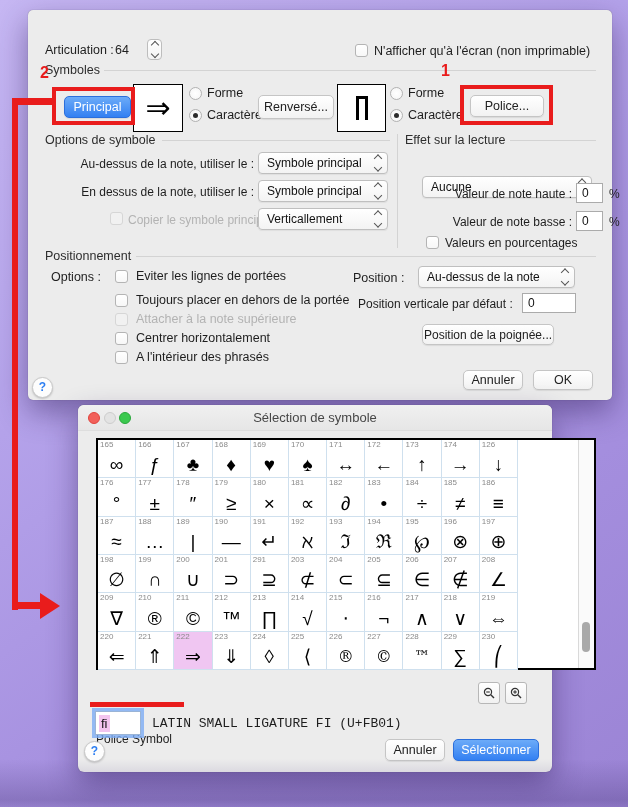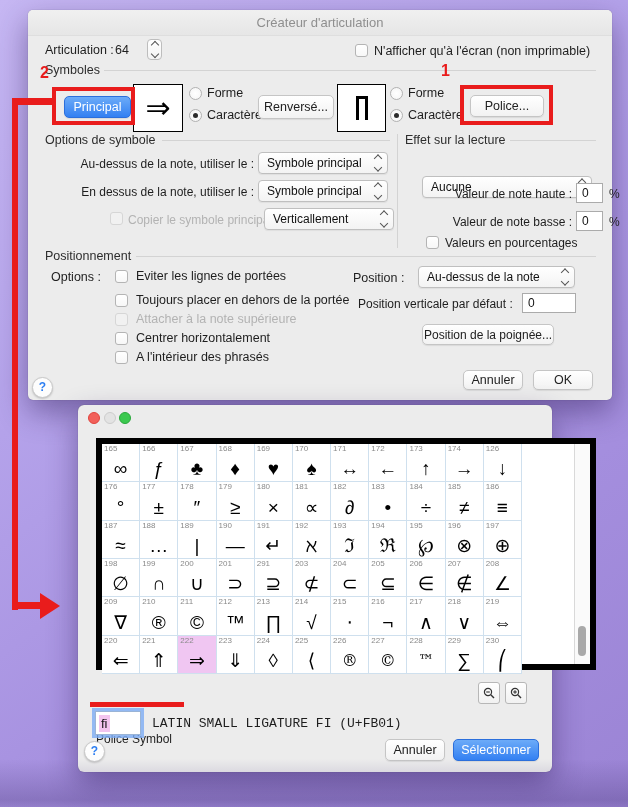--- a/index.html
+++ b/index.html
@@ -46,21 +46,21 @@
   .tofu{width:12px;height:24px;border:3.5px solid #000;border-bottom:0;box-sizing:border-box;}
   .help{position:absolute;width:19px;height:19px;border-radius:50%;background:#fdfdfd;border:1px solid #c8c8c8;
     color:#2d7ff2;font-size:12px;font-weight:bold;text-align:center;line-height:19px;
     box-shadow:0 1px 2px rgba(0,0,0,.18);}
   .tl{position:absolute;width:12px;height:12px;border-radius:50%;box-sizing:border-box;}
   .tl.red{background:#f2605a;border:1px solid #e0443e;}
   .tl.mid{background:#e3e3e3;border:1px solid #cdcdcd;}
   .tl.grn{background:#3bc94f;border:1px solid #2aa83c;}
   
   #grid{position:absolute;left:18px;top:33px;width:500px;height:232px;background:#fff;
-    border:6px solid #000000;box-sizing:border-box;}
+    border:2px solid #000000;box-sizing:border-box;}
   .cells{position:absolute;left:0;top:0;width:420px;height:230px;display:grid;
     grid-template-columns:repeat(11,1fr);grid-template-rows:repeat(6,1fr);}
   .cell{position:relative;border-right:1px solid #cfe0ee;border-bottom:1px solid #cfe0ee;background:#fff;}
   .cell.sel{background:#f0c6f2;}
   .cell .code{position:absolute;top:0;left:2px;font-size:8px;color:#8a8a8a;}
   .cell .glyph{position:absolute;left:0;right:0;bottom:2px;text-align:center;font-size:19px;line-height:20px;color:#000;}
   .cell.serif .glyph{font-family:"DejaVu Serif",serif;font-size:16px;}
   .sbar{position:absolute;right:0;top:0;bottom:0;width:15px;background:#fafafa;border-left:1px solid #d9d9d9;}
   .sthumb{position:absolute;left:3px;top:182px;width:8px;height:30px;border-radius:4px;background:#a9a9a9;}
   .zbtn{position:absolute;width:22px;height:22px;background:linear-gradient(#fff,#f1f1f1);
@@ -73,21 +73,20 @@
   .arrowhead{position:absolute;width:0;height:0;border-top:13px solid transparent;
     border-bottom:13px solid transparent;border-left:20px solid var(--red);z-index:30;}
   .selpink{background:#f3c5ef;}
 </style>
 </head>
 <body>
 
 <div class="stage">
 
   <div class="dlg" id="dlg1" style="left:28px;top:10px;width:584px;height:390px;">
-    <div class="titlebar t-grey">Créateur d'articulation</div>
 
     <div class="lbl" style="left:17px;top:33px;">Articulation :</div>
     <div class="lbl" style="left:87px;top:33px;">64</div>
     <div class="stepper" style="left:119px;top:29px;">
       <span class="chev up"></span>
       <span class="chev down"></span>
     </div>
 
     <div class="cb" style="left:327px;top:34px;"></div>
     <div class="lbl" style="left:346px;top:34px;">N'afficher qu'à l'écran (non imprimable)</div>
@@ -132,21 +131,21 @@
     <div class="popup" style="left:230px;top:170px;width:130px;height:22px;">
       <span>Symbole principal</span>
       <span class="chevs">
           <span class="chev up"></span>
           <span class="chev down"></span>
         </span>
     </div>
 
     <div class="cb off2" style="left:82px;top:202px;"></div>
     <div class="lbl r dim" style="left:100px;top:203px;width:126px;font-size:12px;">Copier le symbole principal :</div>
-    <div class="popup" style="left:230px;top:198px;width:130px;height:22px;margin-left:6px;">
+    <div class="popup" style="left:230px;top:198px;width:130px;height:22px;">
       <span>Verticallement</span>
       <span class="chevs">
           <span class="chev up"></span>
           <span class="chev down"></span>
         </span>
     </div>
 
     <div class="grp" style="left:377px;top:123px;">Effet sur la lecture</div>
     <div class="hr" style="left:482px;top:130px;width:86px;"></div>
     <div class="popup" style="left:394px;top:142px;width:170px;height:22px;margin-top:24px;">
@@ -191,20 +190,21 @@
     <div class="lbl" style="left:330px;top:287px;font-size:12px;">Position verticale par défaut :</div>
     <div class="field" style="left:494px;top:283px;width:54px;height:20px;">0</div>
     <div class="btn" style="left:394px;top:314px;width:132px;height:21px;font-size:12px;">Position de la poignée...</div>
 
     <div class="help" style="left:4px;top:367px;">?</div>
     <div class="btn" style="left:435px;top:360px;width:60px;height:20px;">Annuler</div>
     <div class="btn" style="left:505px;top:360px;width:60px;height:20px;">OK</div>
   </div>
 
   <div class="dlg" id="dlg2" style="left:78px;top:405px;width:474px;height:367px;border-radius:6px;">
+    <div class="titlebar t-dark" style="border-radius:6px 6px 0 0;">Sélection de symbole</div>
     <div class="tl red" style="left:10px;top:7px;"></div>
     <div class="tl mid" style="left:26px;top:7px;"></div>
     <div class="tl grn" style="left:41px;top:7px;"></div>
 
     <div id="grid">
       <div class="cells">
           <div class="cell">
             <span class="code">165</span>
             <span class="glyph">∞</span>
           </div>

